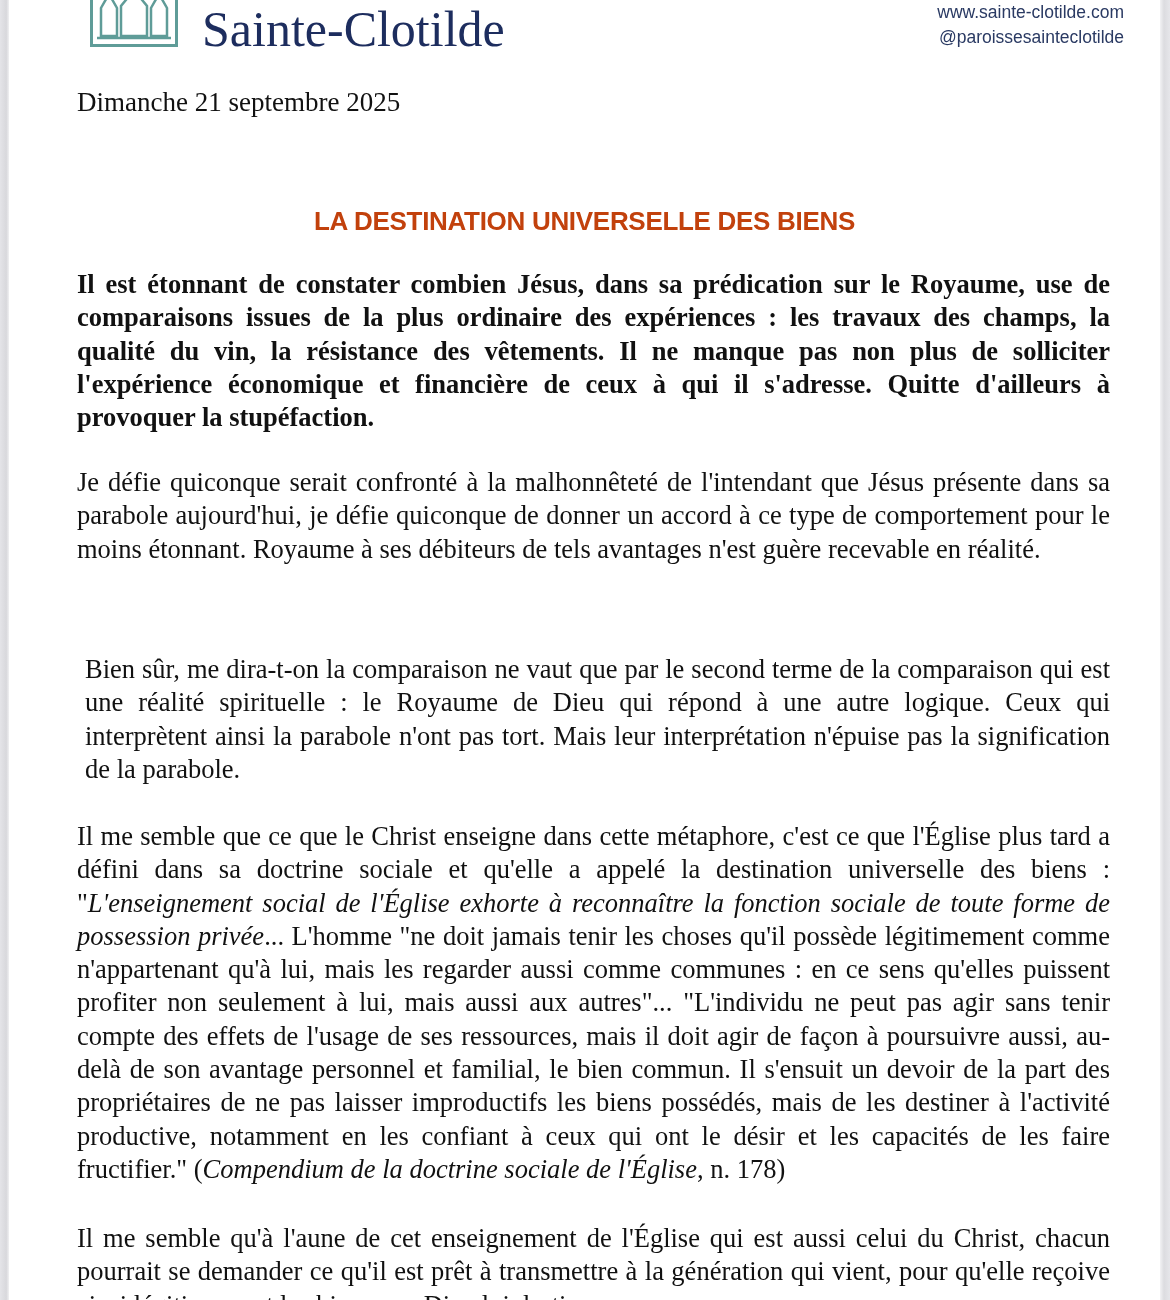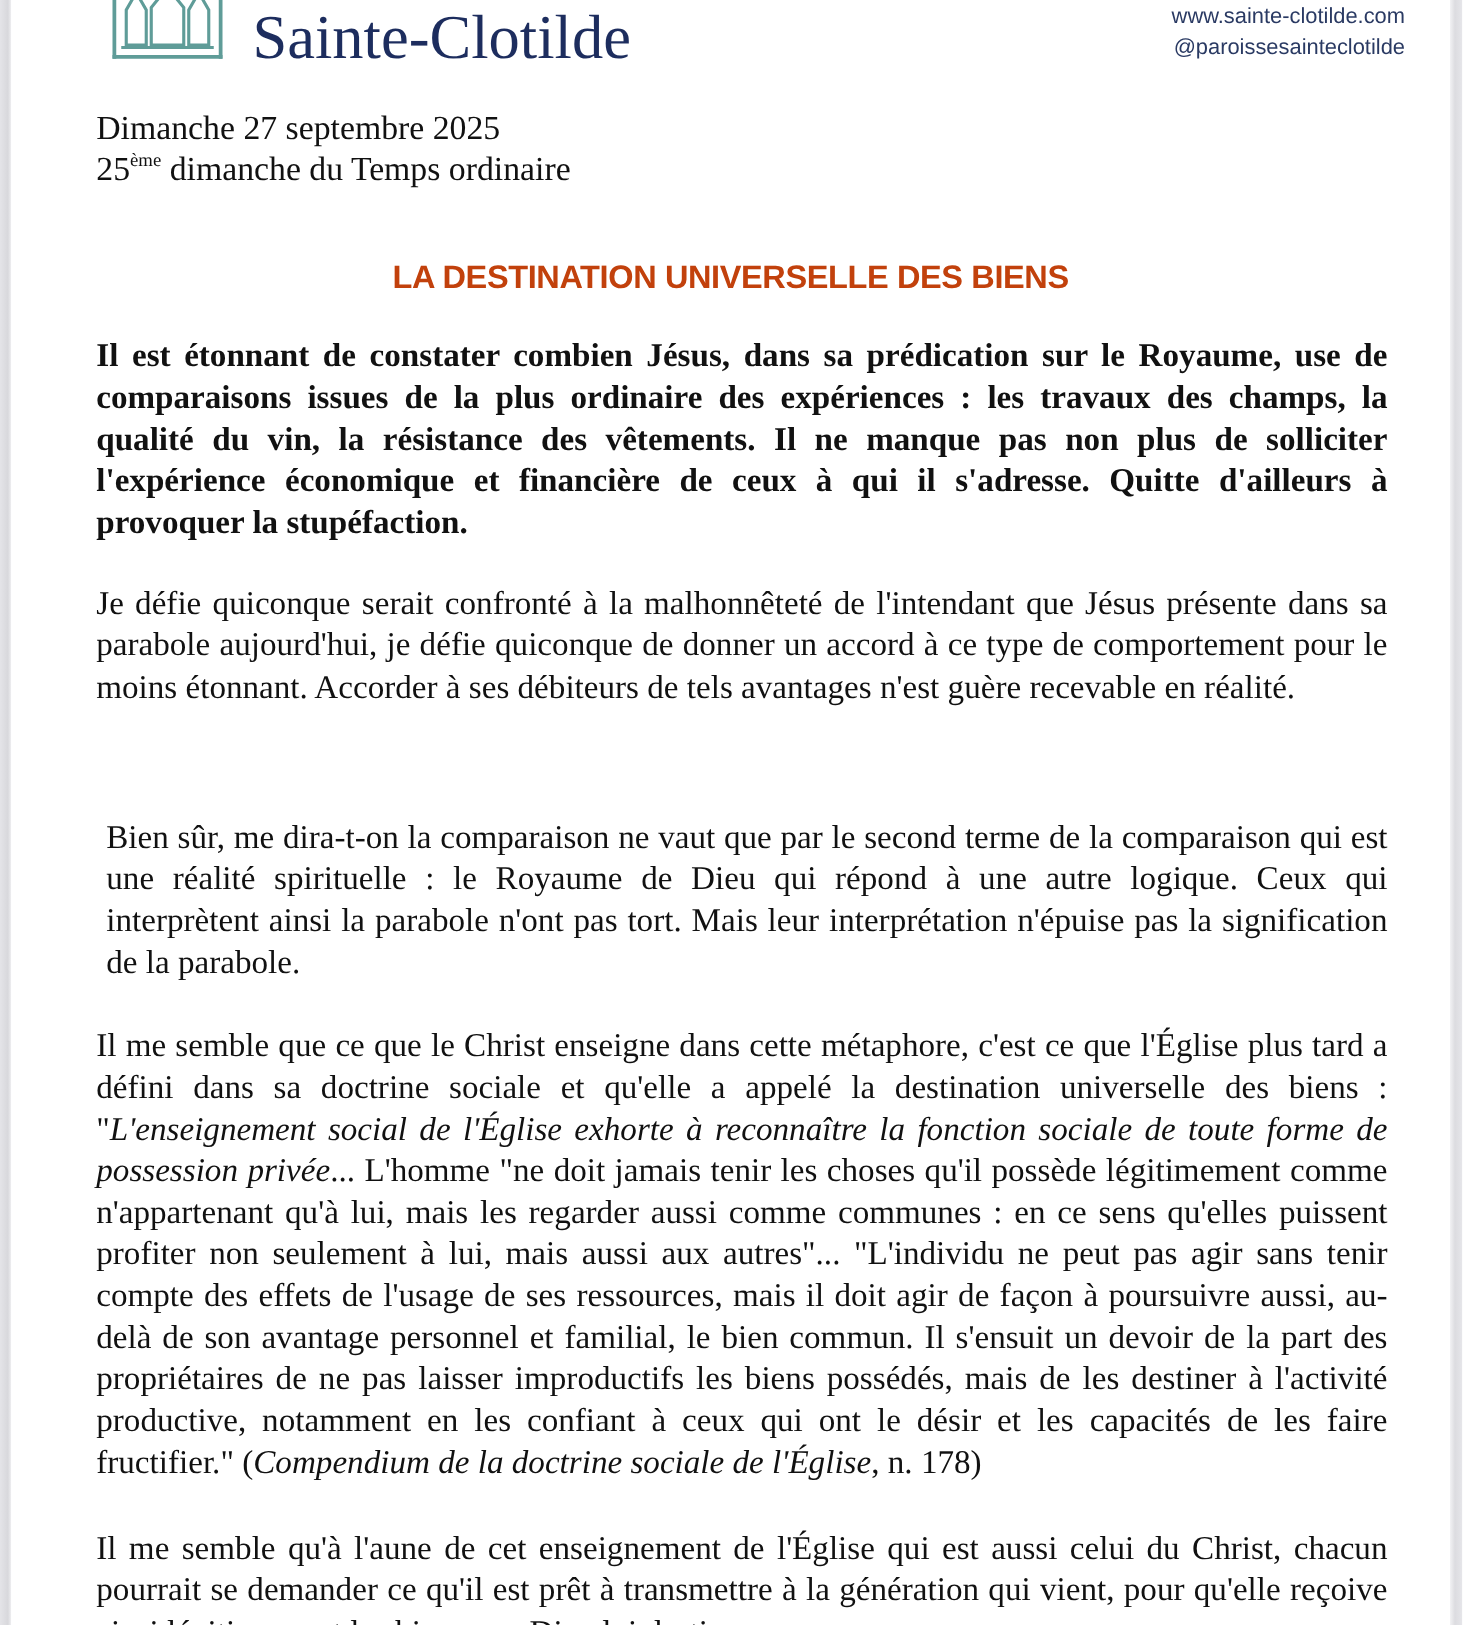--- a/index.html
+++ b/index.html
@@ -132,28 +132,27 @@
     </div>
 
     <div class="parish-name">Sainte-Clotilde</div>
 
     <div class="contact">
       <div>www.sainte-clotilde.com</div>
       <div>@paroissesainteclotilde</div>
     </div>
 
     <div class="date-block">
-      <div>Dimanche 27 septembre 2025</div>
-      <div><span>25</span><sup>ème</sup><span> dimanche du Temps ordinaire</span></div>
+      <div>Dimanche 21 septembre 2025</div>
     </div>
 
     <div class="title">LA DESTINATION UNIVERSELLE DES BIENS</div>
 
     <p class="para" id="p1">Il est étonnant de constater combien Jésus, dans sa prédication sur le Royaume, use de comparaisons issues de la plus ordinaire des expériences : les travaux des champs, la qualité du vin, la résistance des vêtements. Il ne manque pas non plus de solliciter l'expérience économique et financière de ceux à qui il s'adresse. Quitte d'ailleurs à provoquer la stupéfaction.</p>
-    <p class="para" id="p2">Je défie quiconque serait confronté à la malhonnêteté de l'intendant que Jésus présente dans sa parabole aujourd'hui, je défie quiconque de donner un accord à ce type de comportement pour le moins étonnant. Accorder à ses débiteurs de tels avantages n'est guère recevable en réalité.</p>
+    <p class="para" id="p2">Je défie quiconque serait confronté à la malhonnêteté de l'intendant que Jésus présente dans sa parabole aujourd'hui, je défie quiconque de donner un accord à ce type de comportement pour le moins étonnant. Royaume à ses débiteurs de tels avantages n'est guère recevable en réalité.</p>
     <p class="para indented" id="p3">Bien sûr, me dira-t-on la comparaison ne vaut que par le second terme de la comparaison qui est une réalité spirituelle : le Royaume de Dieu qui répond à une autre logique. Ceux qui interprètent ainsi la parabole n'ont pas tort. Mais leur interprétation n'épuise pas la signification de la parabole.</p>
     <p class="para" id="p4"><span>Il me semble que ce que le Christ enseigne dans cette métaphore, c'est ce que l'Église plus tard a défini dans sa doctrine sociale et qu'elle a appelé la destination universelle des biens : "</span><i>L'enseignement social de l'Église exhorte à reconnaître la fonction sociale de toute forme de possession privée</i><span>... L'homme "ne doit jamais tenir les choses qu'il possède légitimement comme n'appartenant qu'à lui, mais les regarder aussi comme communes : en ce sens qu'elles puissent profiter non seulement à lui, mais aussi aux autres"... "L'individu ne peut pas agir sans tenir compte des effets de l'usage de ses ressources, mais il doit agir de façon à poursuivre aussi, au-delà de son avantage personnel et familial, le bien commun. Il s'ensuit un devoir de la part des propriétaires de ne pas laisser improductifs les biens possédés, mais de les destiner à l'activité productive, notamment en les confiant à ceux qui ont le désir et les capacités de les faire fructifier." (</span><i>Compendium de la doctrine sociale de l'Église</i><span>, n. 178)</span></p>
     <p class="para" id="p5">Il me semble qu'à l'aune de cet enseignement de l'Église qui est aussi celui du Christ, chacun pourrait se demander ce qu'il est prêt à transmettre à la génération qui vient, pour qu'elle reçoive ainsi légitimement les biens que Dieu lui destine.</p>
 
   </div>
 
   <div class="edge-right"></div>
 </div>
 
 </body></html>

